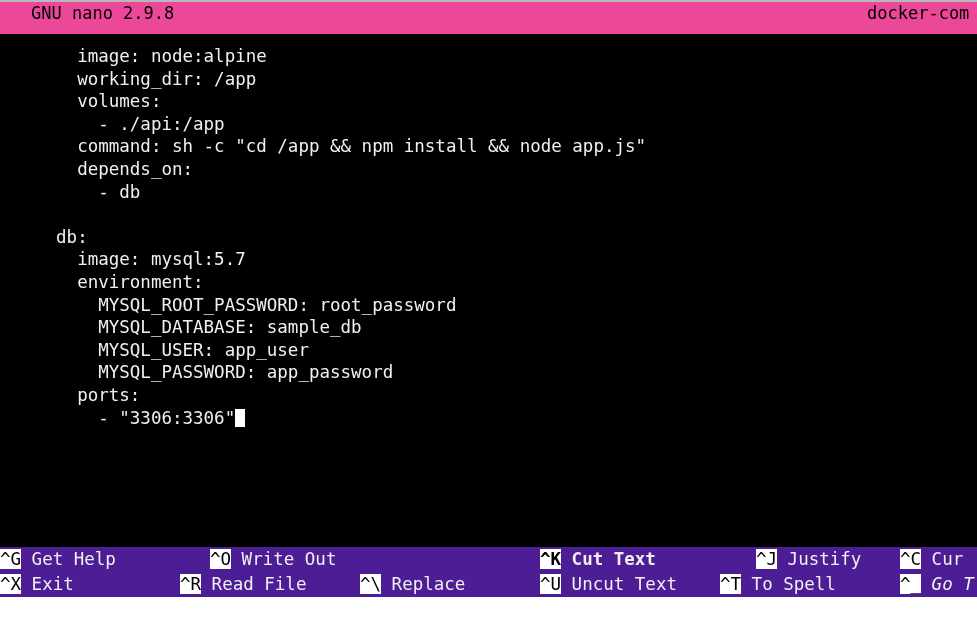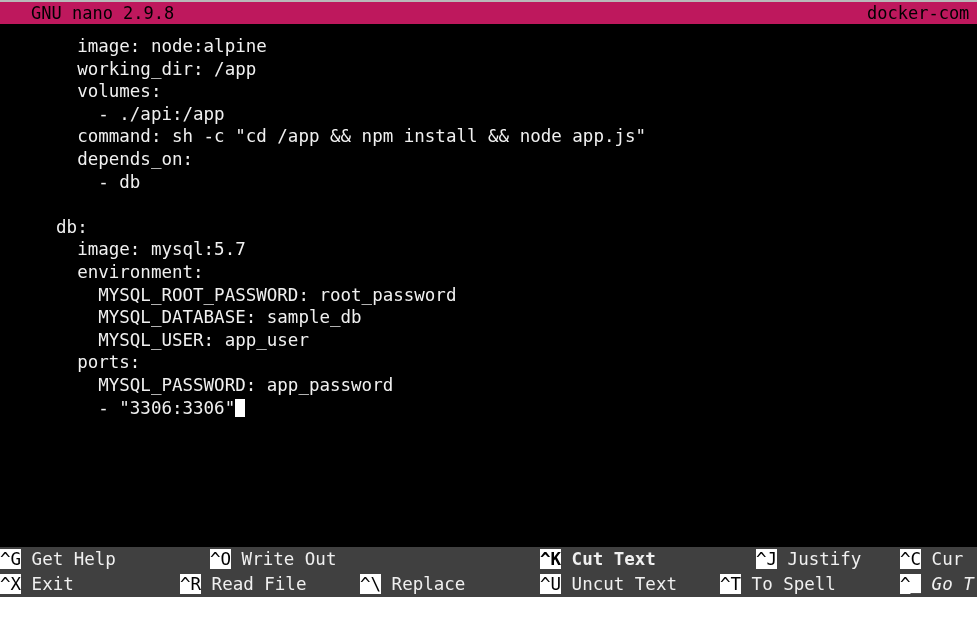--- a/index.html
+++ b/index.html
@@ -27,22 +27,22 @@
   .top-rule {
     height: 2px;
     width: 100%;
     background: #b9b9b9;
     flex: 0 0 auto;
   }
 
   
   .title-bar {
     flex: 0 0 auto;
-    height: 22px;
-    background: #be185d;
+    height: 32px;
+    background: #ec4899;
     color: #000000;
     font-size: 17px;
     line-height: 22px;
     letter-spacing: 0px;
     display: flex;
     align-items: center;
     position: relative;
     white-space: pre;
     overflow: hidden;
   }
@@ -83,21 +83,21 @@
     display: inline-block;
     width: 10.3px;
     height: 18px;
     background: #ffffff;
     vertical-align: -3px;
   }
 
   
   .help-bar {
     flex: 0 0 auto;
-    background: #404040;
+    background: #4c1d95;
     height: 50px;
     position: relative;
     overflow: hidden;
   }
   .help-row {
     height: 25px;
     position: relative;
   }
   .help-item {
     position: absolute;
@@ -143,22 +143,22 @@
       <div class="code-line"><span>    command: sh -c "cd /app &amp;&amp; npm install &amp;&amp; node app.js"</span></div>
       <div class="code-line"><span>    depends_on:</span></div>
       <div class="code-line"><span>      - db</span></div>
       <div class="code-line blank"><span> </span></div>
       <div class="code-line"><span>  db:</span></div>
       <div class="code-line"><span>    image: mysql:5.7</span></div>
       <div class="code-line"><span>    environment:</span></div>
       <div class="code-line"><span>      MYSQL_ROOT_PASSWORD: root_password</span></div>
       <div class="code-line"><span>      MYSQL_DATABASE: sample_db</span></div>
       <div class="code-line"><span>      MYSQL_USER: app_user</span></div>
+      <div class="code-line"><span>      MYSQL_PASSWORD: app_password</span></div>
       <div class="code-line"><span>    ports:</span></div>
-      <div class="code-line"><span>      MYSQL_PASSWORD: app_password</span></div>
       <div class="code-line"><span>      - "3306:3306"</span><span class="cursor-block"></span></div>
     </div>
 
   <div class="help-bar">
     <div class="help-row" id="help-row-1">
         <div class="help-item" style="left: 0px;"><span class="help-key">^G</span><span class="help-label"> Get Help</span></div>
         <div class="help-item" style="left: 180px; padding-left: 30px;"><span class="help-key">^O</span><span class="help-label"> Write Out</span></div>
         <div class="help-item" style="left: 540px; font-weight: bold;"><span class="help-key">^K</span><span class="help-label"> Cut Text</span></div>
         <div class="help-item" style="left: 756px;"><span class="help-key">^J</span><span class="help-label"> Justify</span></div>
         <div class="help-item" style="left: 900px;"><span class="help-key">^C</span><span class="help-label"> Cur</span></div>

